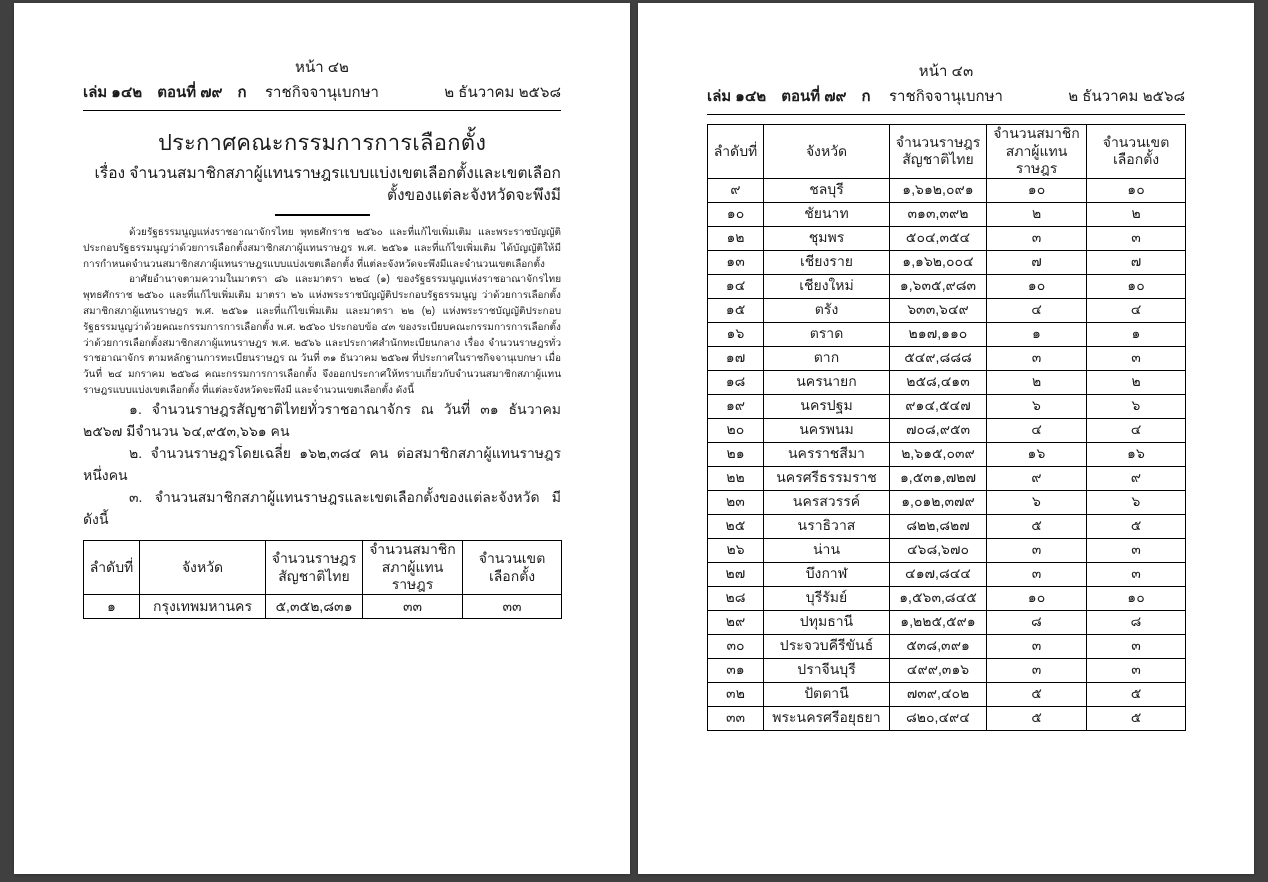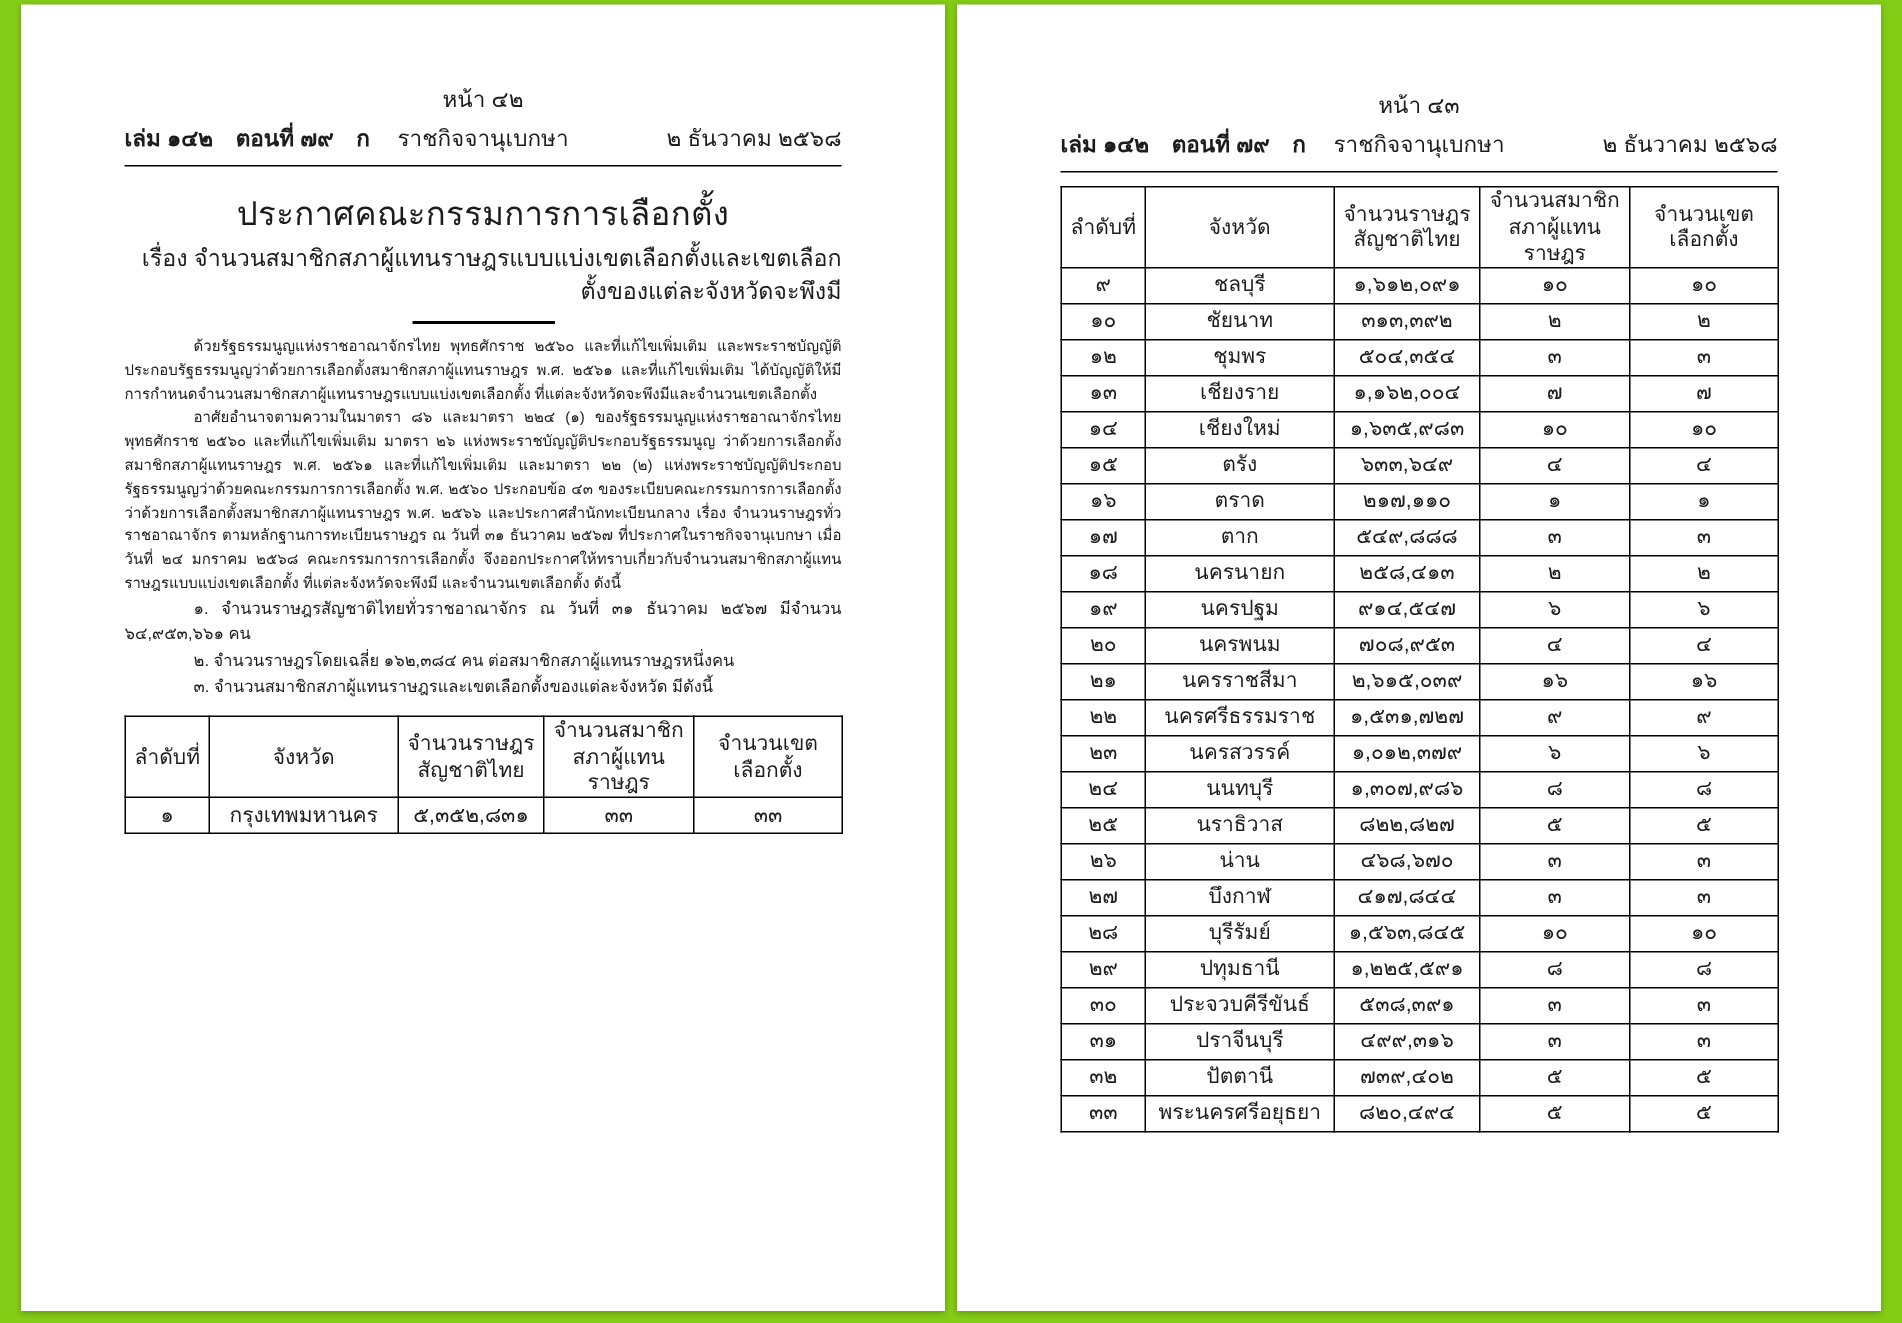--- a/index.html
+++ b/index.html
@@ -3,21 +3,21 @@
 <meta charset="utf-8">
 <style>
   html,body{margin:0;padding:0;}
   body{
     width:1268px;height:882px;
     background:#e4e4e4;
     font-family:"Liberation Sans","DejaVu Sans",sans-serif;
     color:#1c1c1c;
     -webkit-font-smoothing:antialiased;
   }
-  .viewer{position:relative;width:1268px;height:882px;overflow:hidden;background:#84cc16;}
+  .viewer{position:relative;width:1268px;height:882px;overflow:hidden;background:#404040;}
   .page{
     position:absolute;top:3px;width:616px;height:871px;
     background:#ffffff;overflow:hidden;
     box-shadow:0 1px 4px rgba(0,0,0,.28);
   }
   .page-left{left:14px;}
   .page-right{left:638px;}
   .content{width:478px;margin:0 auto;}
   .content-left{padding-top:54px;}
   .content-right{padding-top:58px;}
@@ -35,21 +35,21 @@
     margin:14px 0 2px 0;letter-spacing:.2px;
   }
   .doc-subject{text-align:right;font-size:15.5px;line-height:22px;}
   .title-divider{width:95px;height:2px;background:#000;margin:8px auto 8px auto;}
 
   .para{
     font-size:10px;line-height:1.58;text-align:justify;
     text-indent:46px;margin:0;
   }
   .item-line{
-    font-size:11px;line-height:1.58;text-align:justify;
+    font-size:14px;line-height:1.58;text-align:justify;
     text-indent:46px;margin:0;
   }
 
   table.data-table{
     border-collapse:collapse;table-layout:fixed;
     width:478px;margin:10px auto 0 auto;
     font-size:14px;
   }
   table.right-table{margin-top:9px;}
   .data-table th,.data-table td{
@@ -246,27 +246,20 @@
               <td>๙</td>
             </tr>
             <tr>
               <td>๒๓</td>
               <td>นครสวรรค์</td>
               <td>๑,๐๑๒,๓๗๙</td>
               <td>๖</td>
               <td>๖</td>
             </tr>
             <tr>
-              <td>๒๔</td>
-              <td>นนทบุรี</td>
-              <td>๑,๓๐๗,๙๘๖</td>
-              <td>๘</td>
-              <td>๘</td>
-            </tr>
-            <tr>
               <td>๒๕</td>
               <td>นราธิวาส</td>
               <td>๘๒๒,๘๒๗</td>
               <td>๕</td>
               <td>๕</td>
             </tr>
             <tr>
               <td>๒๖</td>
               <td>น่าน</td>
               <td>๔๖๘,๖๗๐</td>

